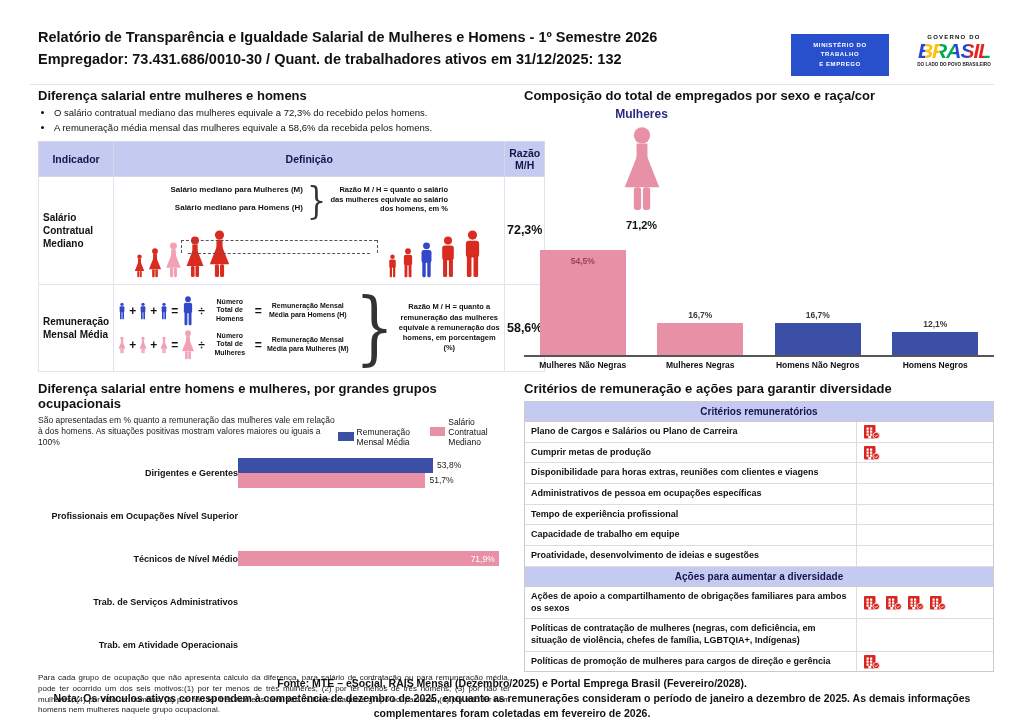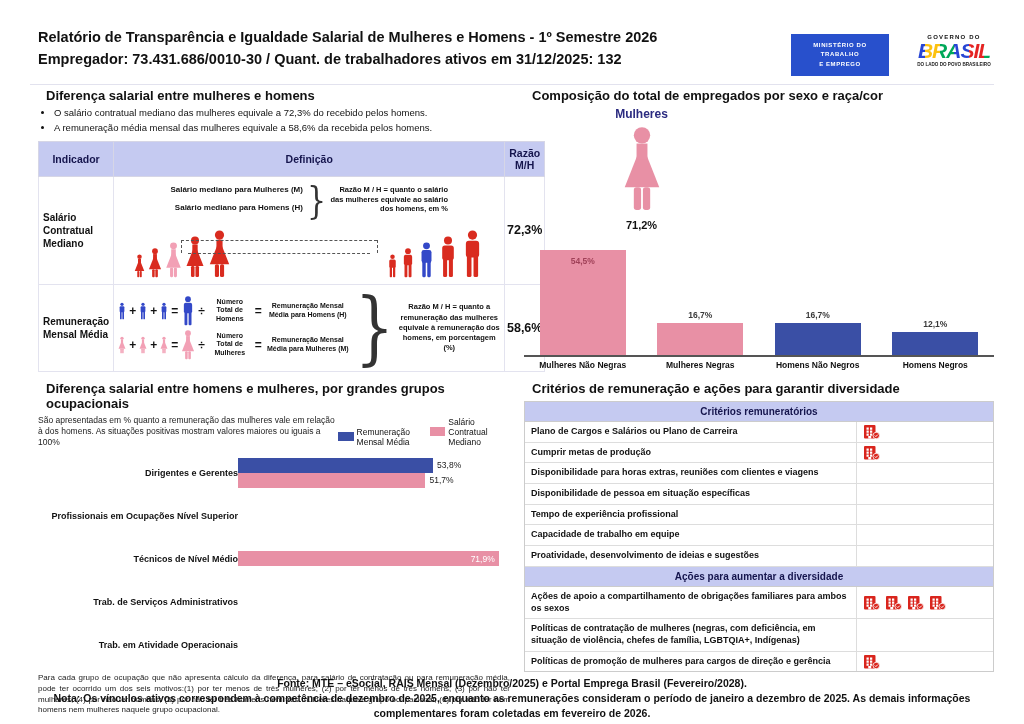--- a/index.html
+++ b/index.html
@@ -15,21 +15,21 @@
        justify-content:center;text-align:center;font-size:6px;font-weight:bold;letter-spacing:.6px;line-height:1.6}
   .gov{width:88px;text-align:center}
   .gov-top{font-size:6px;font-weight:bold;letter-spacing:1.2px;color:#111}
   .gov-name{font-size:21px;font-weight:900;font-style:italic;letter-spacing:-1px;line-height:1;
        background:linear-gradient(90deg,#2745d4 0 17%,#fcc10f 17% 34%,#00a859 34% 50%,#2745d4 50% 67%,#e52322 67% 84%,#00a859 84% 100%);
        -webkit-background-clip:text;background-clip:text;color:transparent}
   .gov-tag{font-size:4.6px;font-weight:bold;color:#222;margin-top:1px}
 
   .col-left{position:absolute;left:38px;top:88px;width:472px}
   .col-right{position:absolute;left:524px;top:88px;width:470px}
-  .sec-title{font-size:13px;font-weight:bold;margin:0 8px 4px}
+  .sec-title{font-size:13px;font-weight:bold;margin:0 0 4px}
 
   
   .bullets{margin:4px 0 8px;padding-left:16px;font-size:9.5px}
   .bullets li{margin:4px 0}
 
   
   .sal-table{width:100%;border-collapse:collapse;border:1px solid #d6d6e6}
   .sal-table th{background:#c5caf1;color:#15154d;font-size:10.5px;padding:5px 4px;border:1px solid #d6d6e6}
   .sal-table td{border:1px solid #e3e3ef;vertical-align:middle}
   .cell-ind{width:72px;font-weight:bold;font-size:10px;padding:4px;line-height:1.3}
@@ -440,21 +440,21 @@
             <circle cx="26.5" cy="23" r="6.5" fill="#D9251D" stroke="#fff" stroke-width="1.6"></circle>
             <path d="M23.5 23 l2.2 2.2 l4 -4" stroke="#fff" stroke-width="2" fill="none"></path>
           </svg>
         </div>
       </div>
       <div class="crit-row">
         <div class="crit-label">Disponibilidade para horas extras, reuniões com clientes e viagens</div>
         <div class="crit-icons"></div>
       </div>
       <div class="crit-row">
-        <div class="crit-label">Disponibilidade de pessoa em situação específicas</div>
+        <div class="crit-label">Administrativos de pessoa em ocupações específicas</div>
         <div class="crit-icons"></div>
       </div>
       <div class="crit-row">
         <div class="crit-label">Tempo de experiência profissional</div>
         <div class="crit-icons"></div>
       </div>
       <div class="crit-row">
         <div class="crit-label">Capacidade de trabalho em equipe</div>
         <div class="crit-icons"></div>
       </div>

